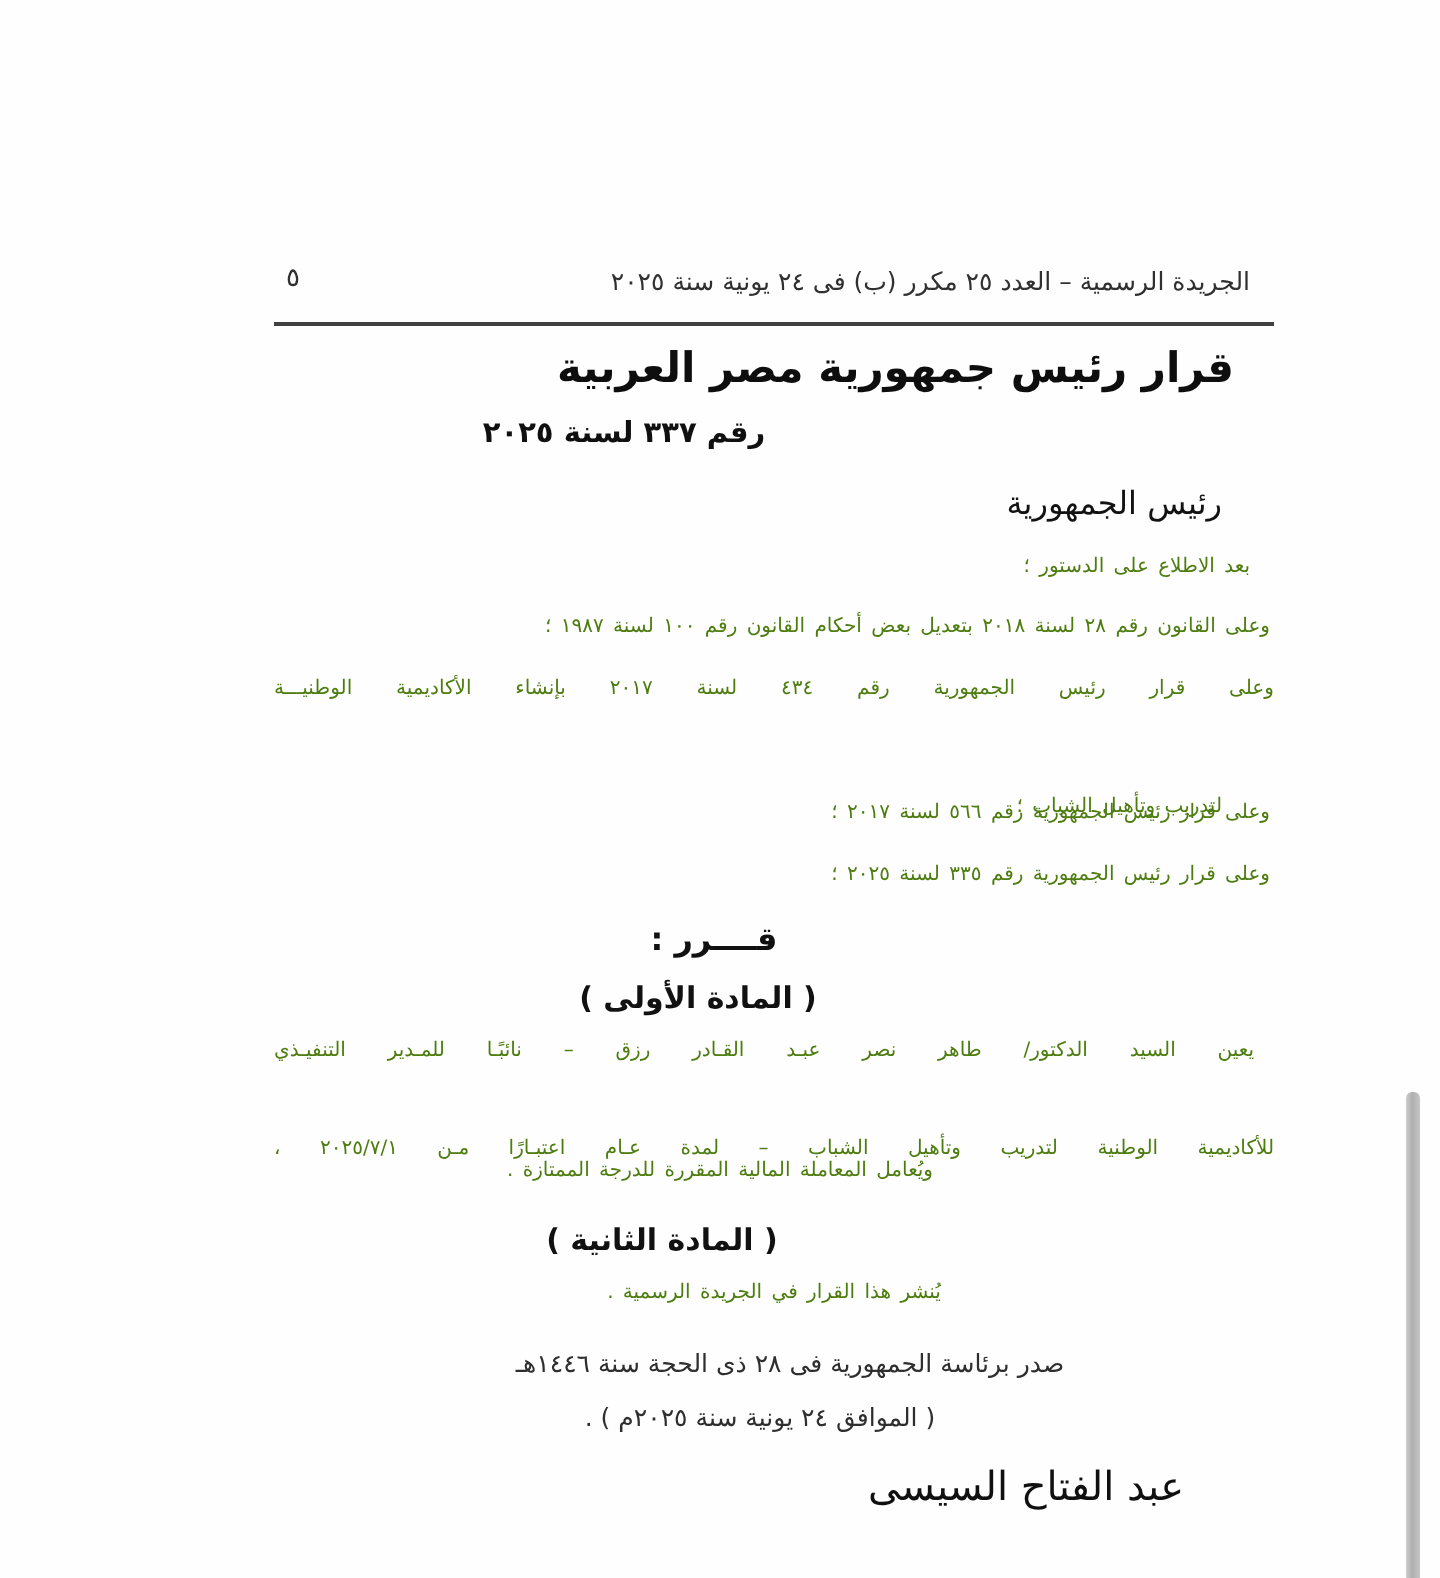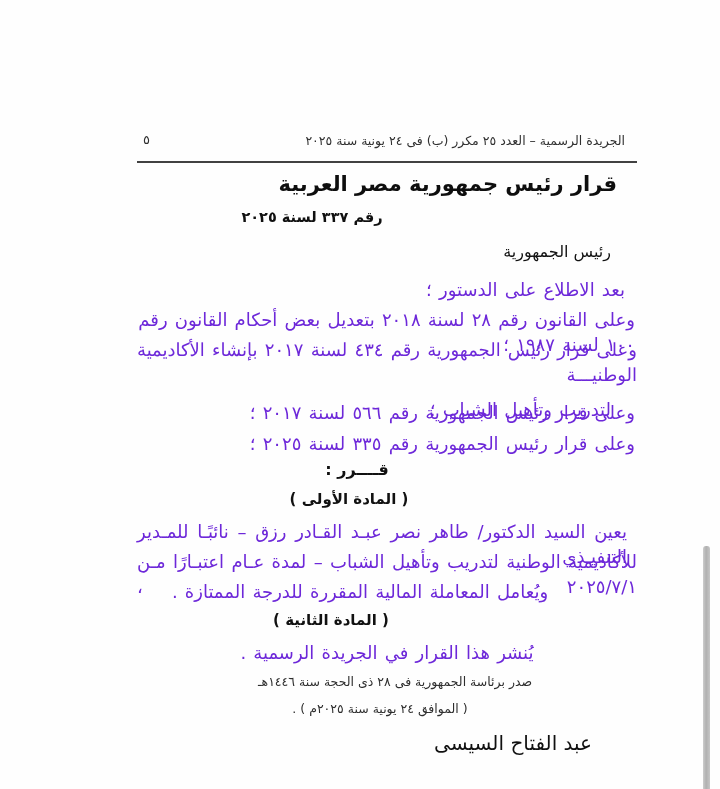--- a/index.html
+++ b/index.html
@@ -21,34 +21,34 @@
 
   .rule { top:161px; border-top:2px solid #414141; height:0; }
 
   .doc-title { top:170px; text-align:right; font-weight:bold; font-size:21px; color:#0e0e0e;
                transform:translateX(-20px); white-space:nowrap; }
   .doc-number { top:207px; text-align:center; font-weight:bold; font-size:14.5px; color:#101010;
                 transform:translateX(-75px); white-space:nowrap; }
 
   .issuer { top:241px; text-align:right; padding-right:26px; font-weight:normal; font-size:16px; color:#121212; }
 
-  .body-line { font-size:18px; color:#6d28d9; word-spacing:1.5px; }
+  .body-line { font-size:10px; color:#4d7c0f; word-spacing:1.5px; }
   .p1 { top:277px; text-align:right; padding-right:12px; }
   .p2 { top:307px; text-align:right; padding-right:2px; }
   .p3 { top:338px; text-align:justify; text-align-last:justify;font-family:Liberation Serif, serif; }
   .p4 { top:369px; text-align:right; padding-right:26px;margin-top:28px; }
   .p5 { top:400px; text-align:right; padding-right:2px; }
   .p6 { top:431px; text-align:right; padding-right:2px; }
 
   .decision-word { top:459px; text-align:center; font-weight:bold; font-size:16px; color:#111;
                    transform:translateX(-30px); }
   .article-heading { text-align:center; font-weight:bold; font-size:15px; color:#111; }
   .h-art1 { top:489px; transform:translateX(-38px); }
   .a1 { top:519px; text-align:justify; text-align-last:justify; padding-right:10px; }
-  .a2 { top:549px; text-align:justify; text-align-last:justify; }
+  .a2 { top:568px; text-align:justify; text-align-last:justify; }
   .a3 { top:579px; text-align:center; transform:translateX(-27px); }
   .h-art2 { top:610px; transform:translateX(-56px); }
   .pub { top:640px; text-align:center; }
 
   .issued-line { text-align:center; font-size:12.5px; color:#2e2e2e; }
   .hijri { top:673px; transform:translateX(8px); }
   .greg  { top:700px; transform:translateX(-7px); }
 
   .signature { top:729px; text-align:center; padding-left:252px; font-weight:normal; font-size:20px;
                color:#101010; white-space:nowrap; }

